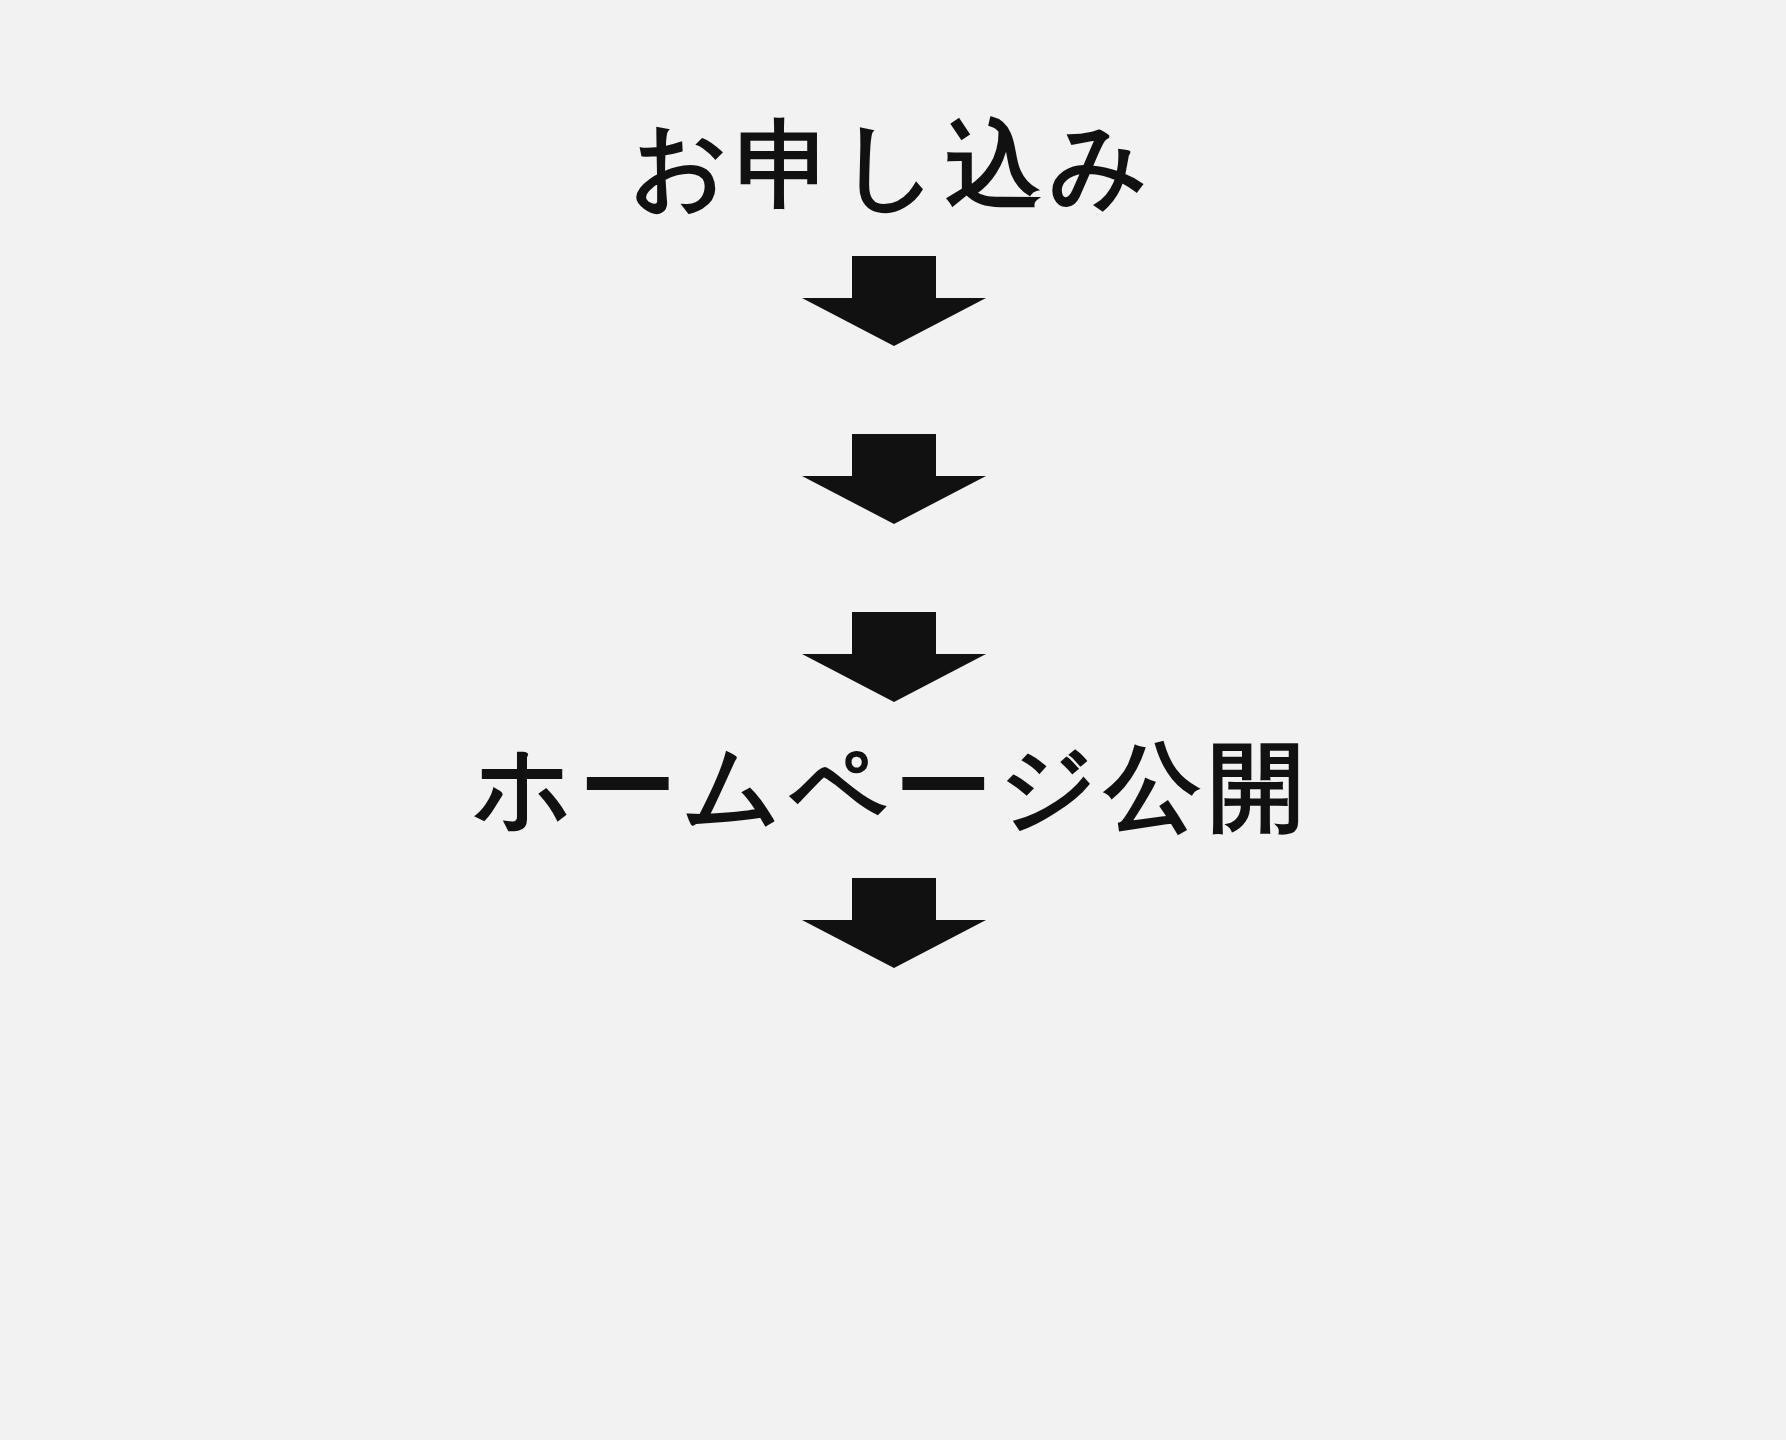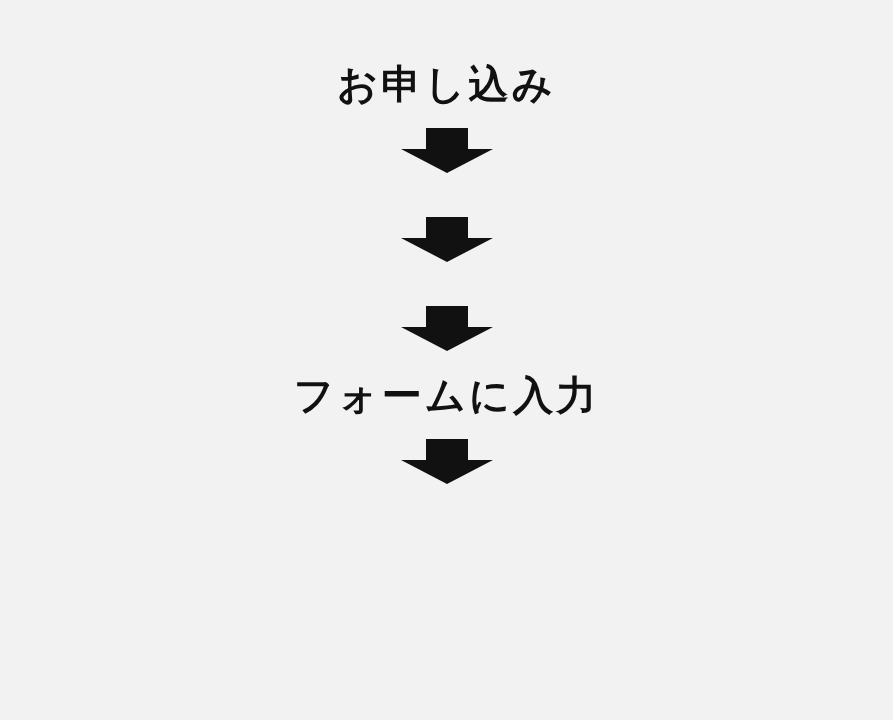--- a/index.html
+++ b/index.html
@@ -17,21 +17,21 @@
   .flow {
     position: absolute;
     top: 62px;
     left: 0;
     width: 893px;
     display: flex;
     flex-direction: column;
     align-items: center;
   }
   .step-label {
-    font-size: 40px;
+    font-size: 48px;
     line-height: 44px;
     font-weight: 700;
     color: #111111;
     letter-spacing: 0.08em;
     white-space: nowrap;
     text-align: center;
   }
   .arrow {
     width: 92px;
     height: 45px;
@@ -67,21 +67,21 @@
       </svg>
     </div>
 
 
     <div class="arrow">
       <svg viewBox="0 0 92 45" xmlns="http://www.w3.org/2000/svg">
         <polygon points="25,0 67,0 67,21 92,21 46,45 0,21 25,21" fill="#111111"></polygon>
       </svg>
     </div>
 
-    <div class="step-label">フォームに入力</div>
+    <div class="step-label">ホームページ公開</div>
 
     <div class="arrow">
       <svg viewBox="0 0 92 45" xmlns="http://www.w3.org/2000/svg">
         <polygon points="25,0 67,0 67,21 92,21 46,45 0,21 25,21" fill="#111111"></polygon>
       </svg>
     </div>
 
 
   </div>
 </div>

